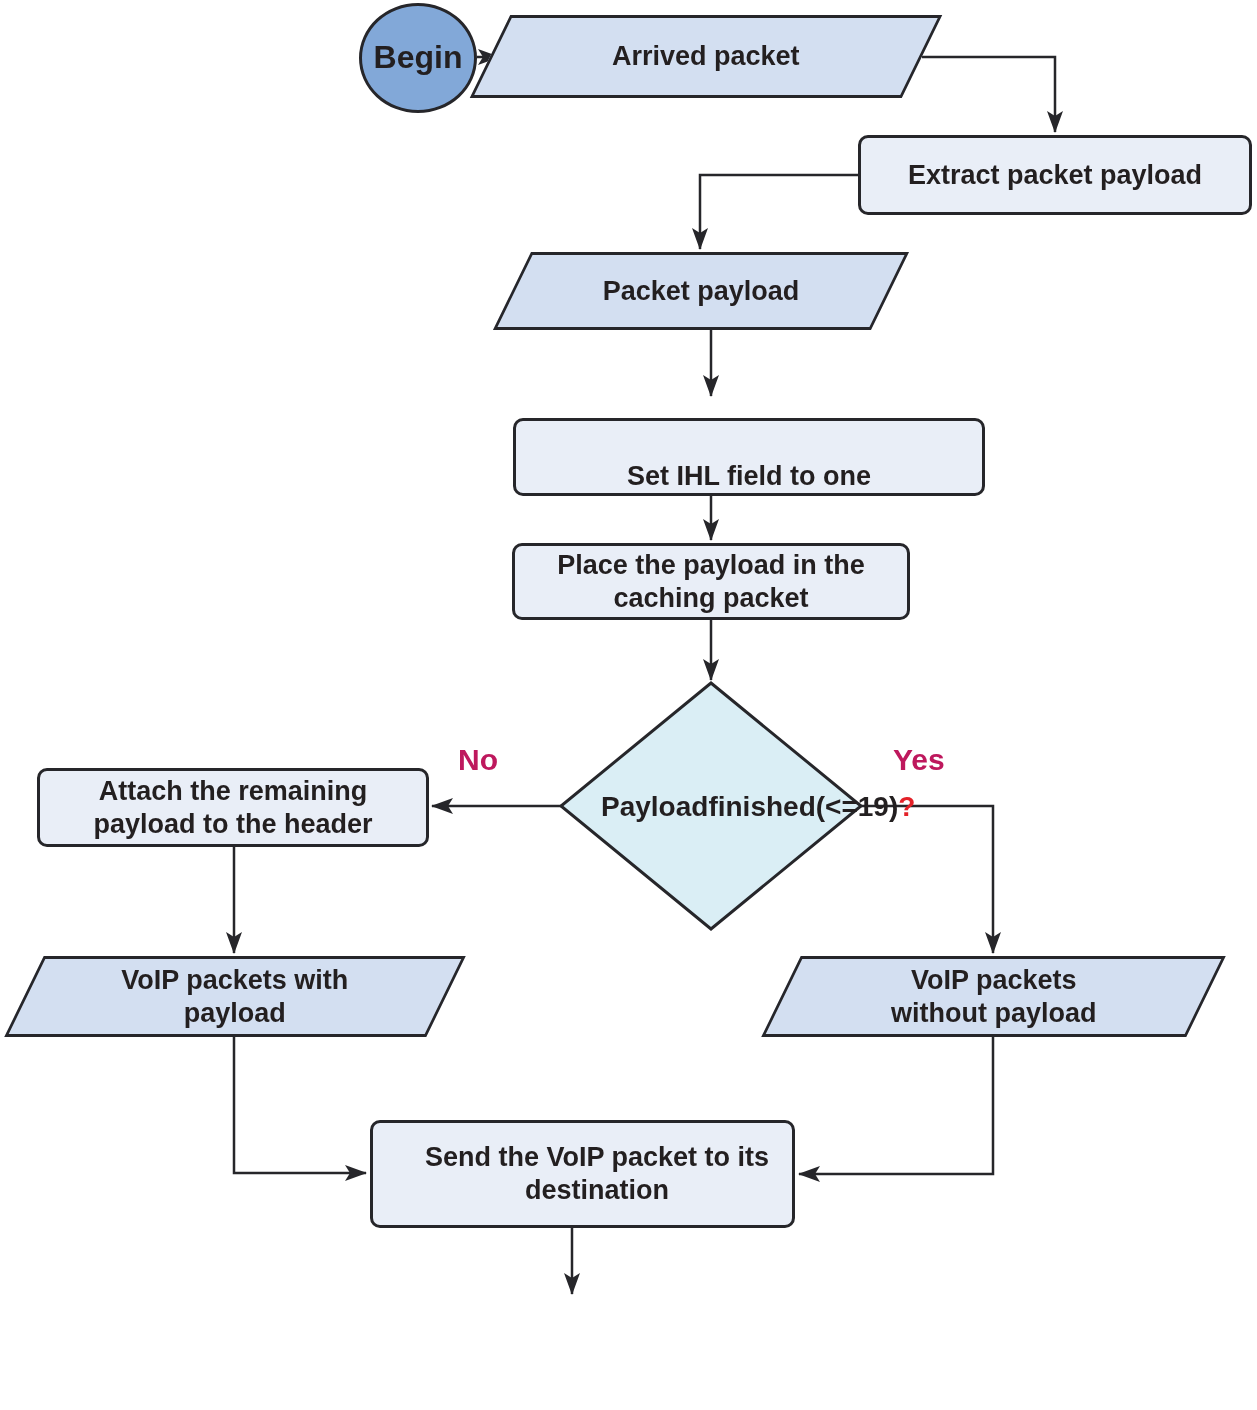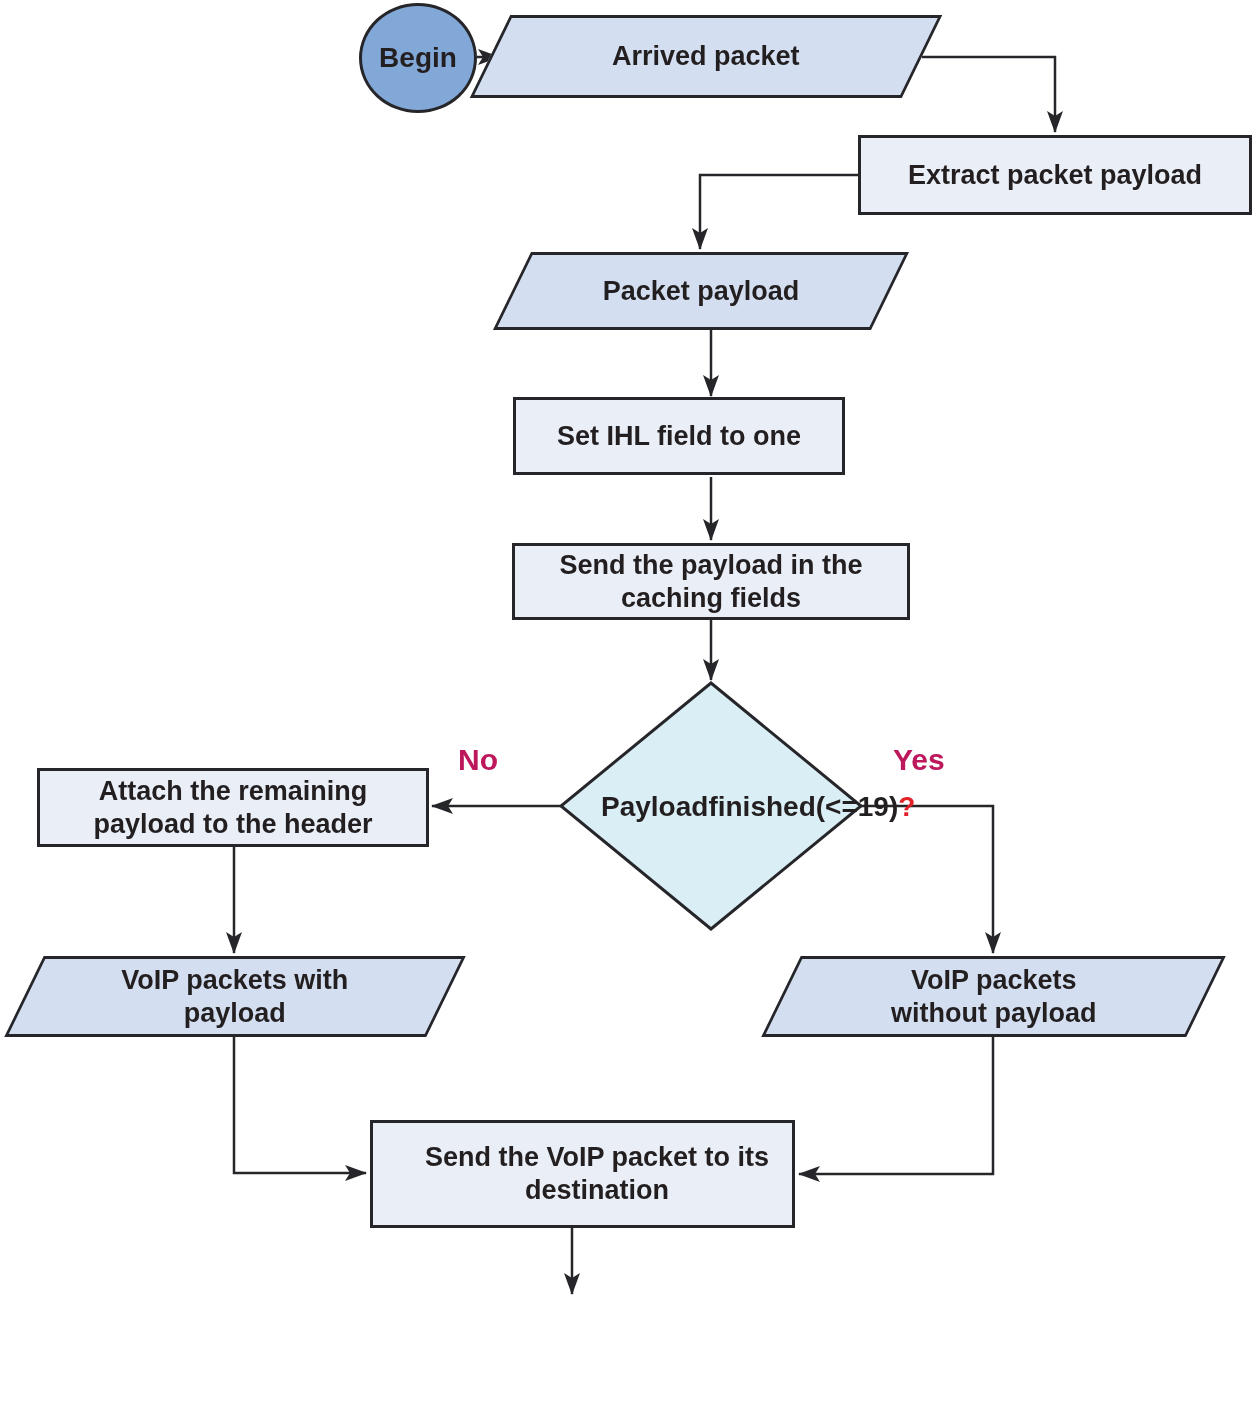--- a/index.html
+++ b/index.html
@@ -18,23 +18,23 @@
     text-align:center;
     color:#231f20;
     font-weight:700;
     font-size:27px;
     line-height:1.22;
     border:3px solid #26262a;
   }
   .terminator{
     background:#82a8d8;
     border-radius:50%;
-    font-size:28px;
+    font-size:32px;
   }
-  .process{background:#e9eef7;}
+  .process{background:#e9eef7;border-radius:10px;}
   .data{background:#d3dff1;transform:skewX(-26deg);}
   .data .unskew{display:block;transform:skewX(26deg);}
   .diamond-label{
     position:absolute;
     display:flex;flex-direction:row;align-items:center;justify-content:space-between;
     text-align:center;color:#231f20;font-weight:700;font-size:28px;line-height:1.25;
   }
   .branch-label{
     position:absolute;
     color:#be185d;font-weight:700;font-size:30px;line-height:1;
@@ -78,26 +78,26 @@
   </div>
 
   <div class="node process" style="left:858px;top:135px;width:394px;height:80px;">
     <span>Extract packet payload</span>
   </div>
 
   <div class="node data" style="left:512px;top:252px;width:378px;height:78px;">
     <span class="unskew">Packet payload</span>
   </div>
 
-  <div class="node process" style="left:513px;top:397px;width:332px;height:78px;">
+  <div class="node process" style="left:513px;top:418px;width:472px;height:78px;align-items:flex-end;">
     <span>Set IHL field to one</span>
   </div>
 
   <div class="node process" style="left:512px;top:543px;width:398px;height:77px;">
-    <span style="max-width:360px;">Send the payload in the caching fields</span>
+    <span style="max-width:360px;">Place the payload in the caching packet</span>
   </div>
 
   <div class="diamond-label" style="left:601px;top:742px;width:220px;height:128px;">
     <span>Payload</span>
     <span>finished</span>
     <span><span>(&lt;=19)</span><span class="red">?</span></span>
   </div>
 
   <div class="branch-label" style="left:458px;top:745px;">No</div>
   <div class="branch-label" style="left:893px;top:745px;text-align:right;">Yes</div>

